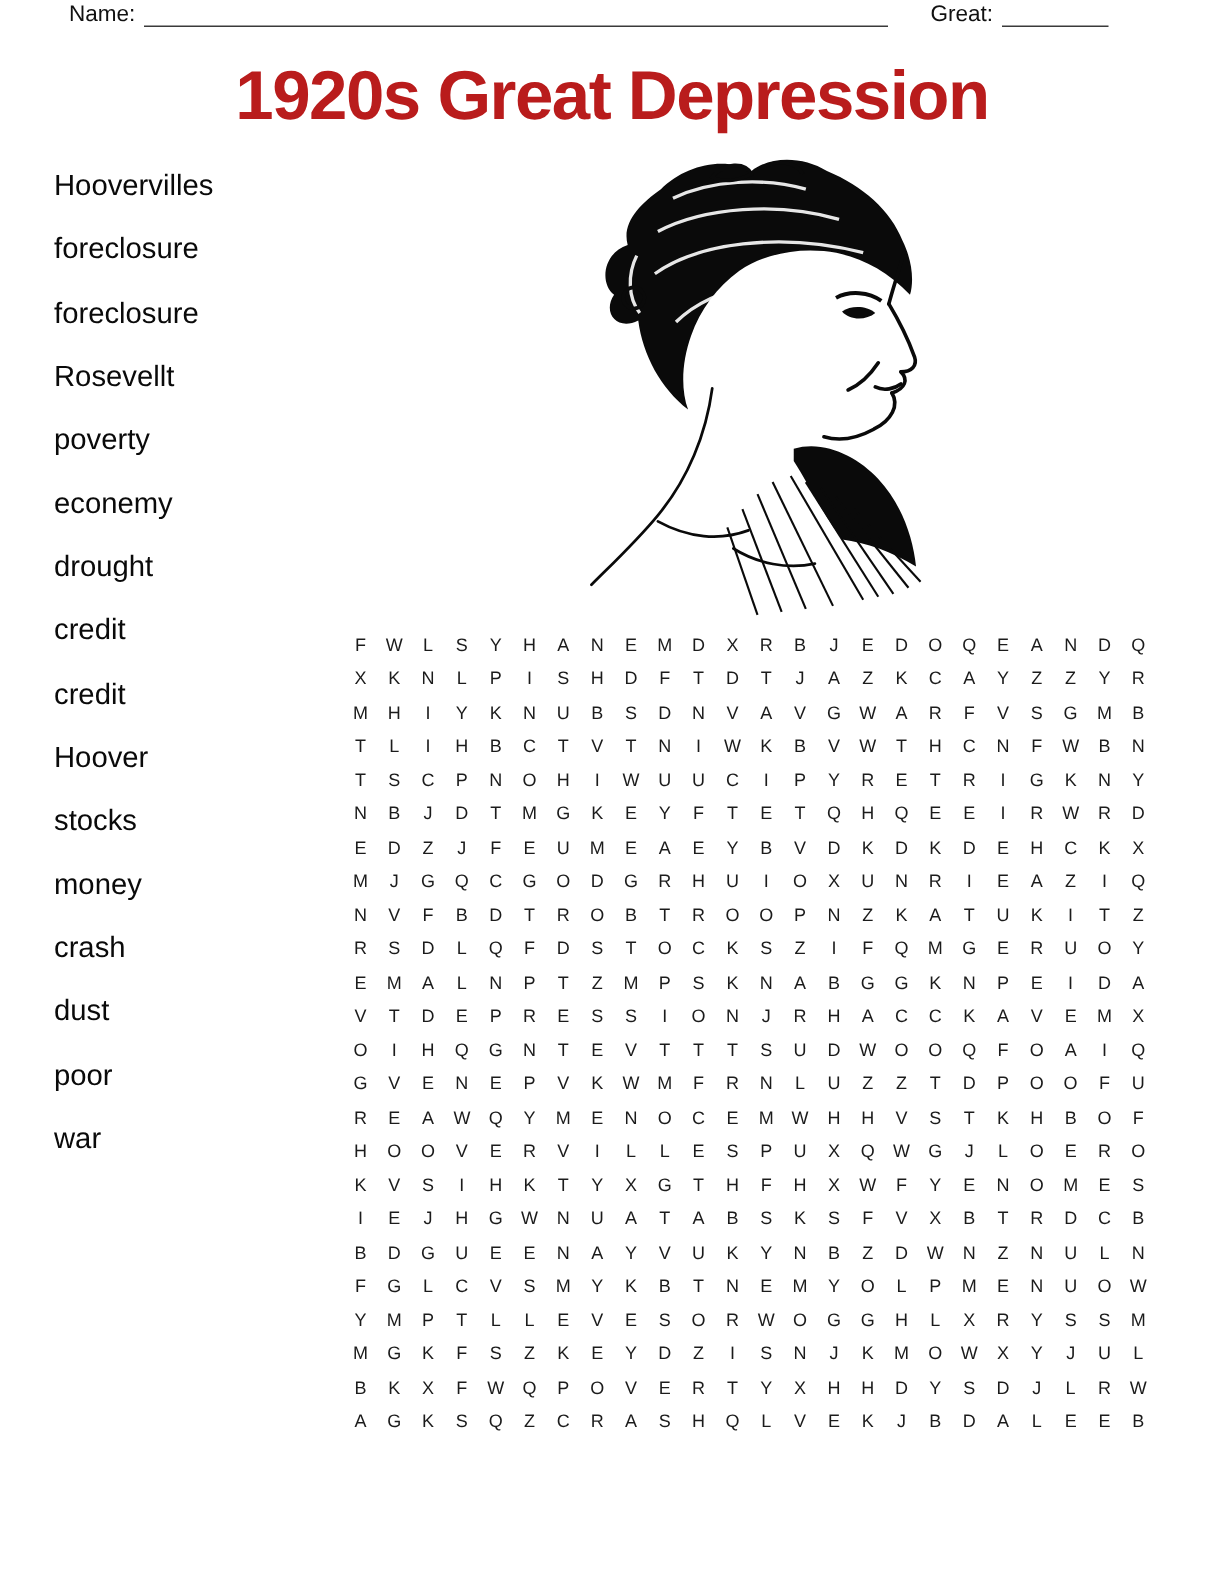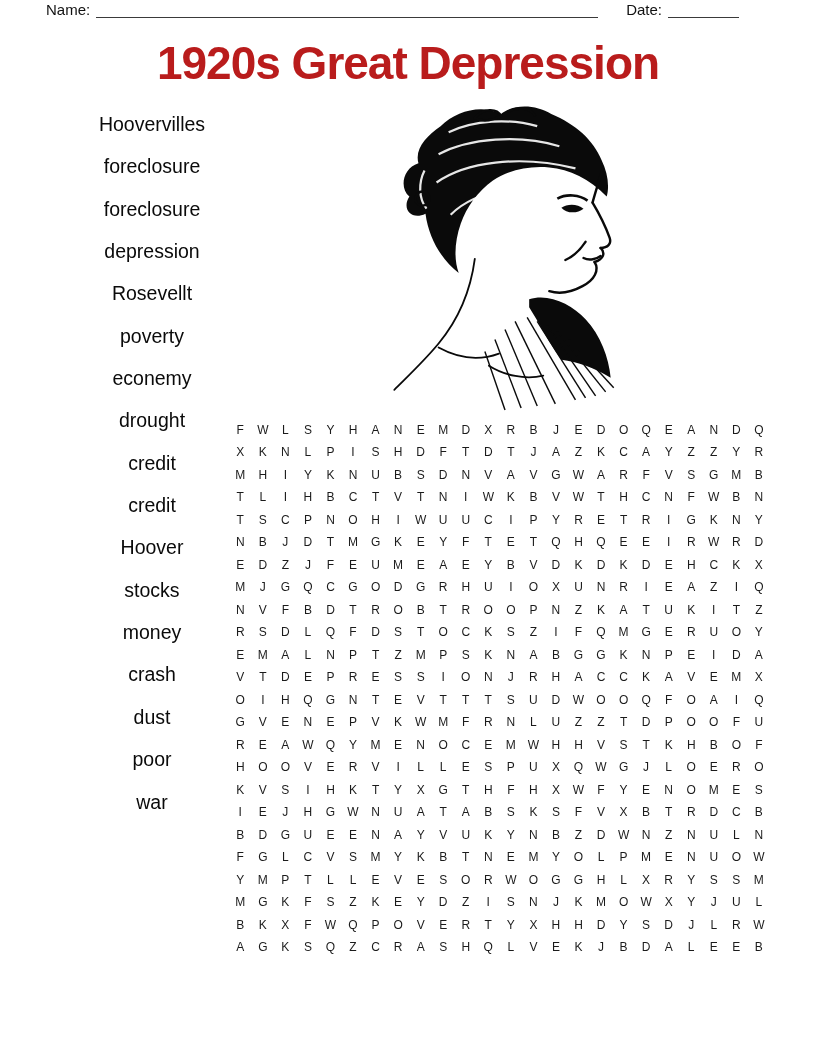--- a/index.html
+++ b/index.html
@@ -29,21 +29,21 @@
     position: absolute;
     left: 0; top: 36px; width: 816px;
     text-align: center;
     font-size: 46px; font-weight: bold; letter-spacing: -1px;
     color: #b91c1c;
   }
 
   
   .word-list {
     position: absolute;
-    left: 62px; top: 103px; width: 180px; text-align: center;
+    left: 36px; top: 103px; width: 180px;
   }
   .word {
     height: 42.35px; line-height: 42.35px;
     font-size: 19.5px; color: #0a0a0a;
     white-space: nowrap;
   }
 
   
   .portrait {
     position: absolute;
@@ -63,31 +63,30 @@
     font-size: 12px; font-weight: normal; color: #1b1b1b;
     font-family: "Liberation Sans", "DejaVu Sans", sans-serif;
   }
 </style>
 </head>
 <body>
 
 <div class="header-row">
   <span class="header-label">Name:</span>
   <span class="writein-line name-line"></span>
-  <span class="header-label">Date:</span>
+  <span class="header-label">Great:</span>
   <span class="writein-line date-line"></span>
 </div>
 
 <h1 class="page-title">1920s Great Depression</h1>
 
 <div class="word-list">
     <div class="word">Hoovervilles</div>
     <div class="word">foreclosure</div>
     <div class="word">foreclosure</div>
-    <div class="word">depression</div>
     <div class="word">Rosevellt</div>
     <div class="word">poverty</div>
     <div class="word">econemy</div>
     <div class="word">drought</div>
     <div class="word">credit</div>
     <div class="word">credit</div>
     <div class="word">Hoover</div>
     <div class="word">stocks</div>
     <div class="word">money</div>
     <div class="word">crash</div>

